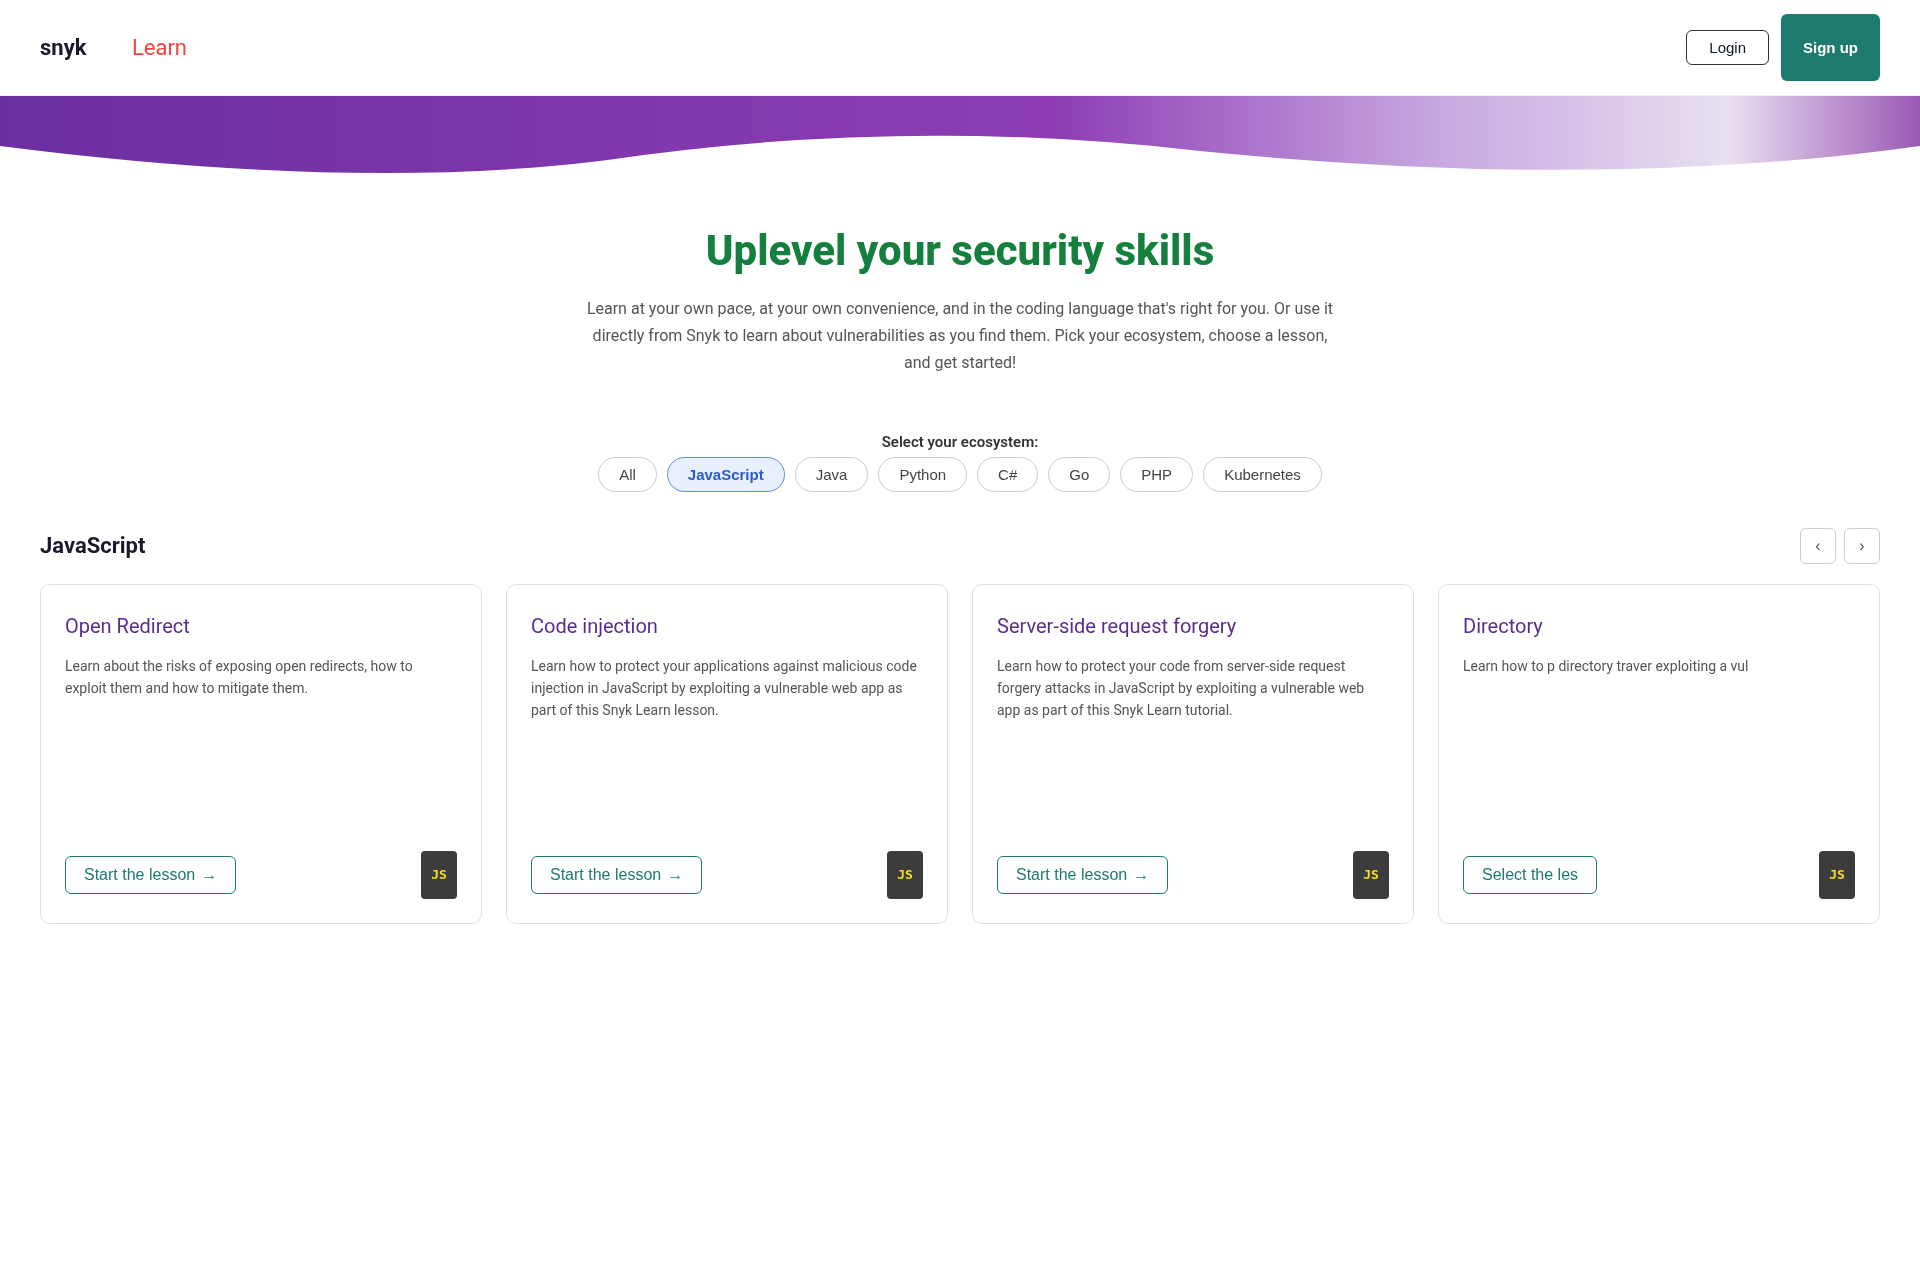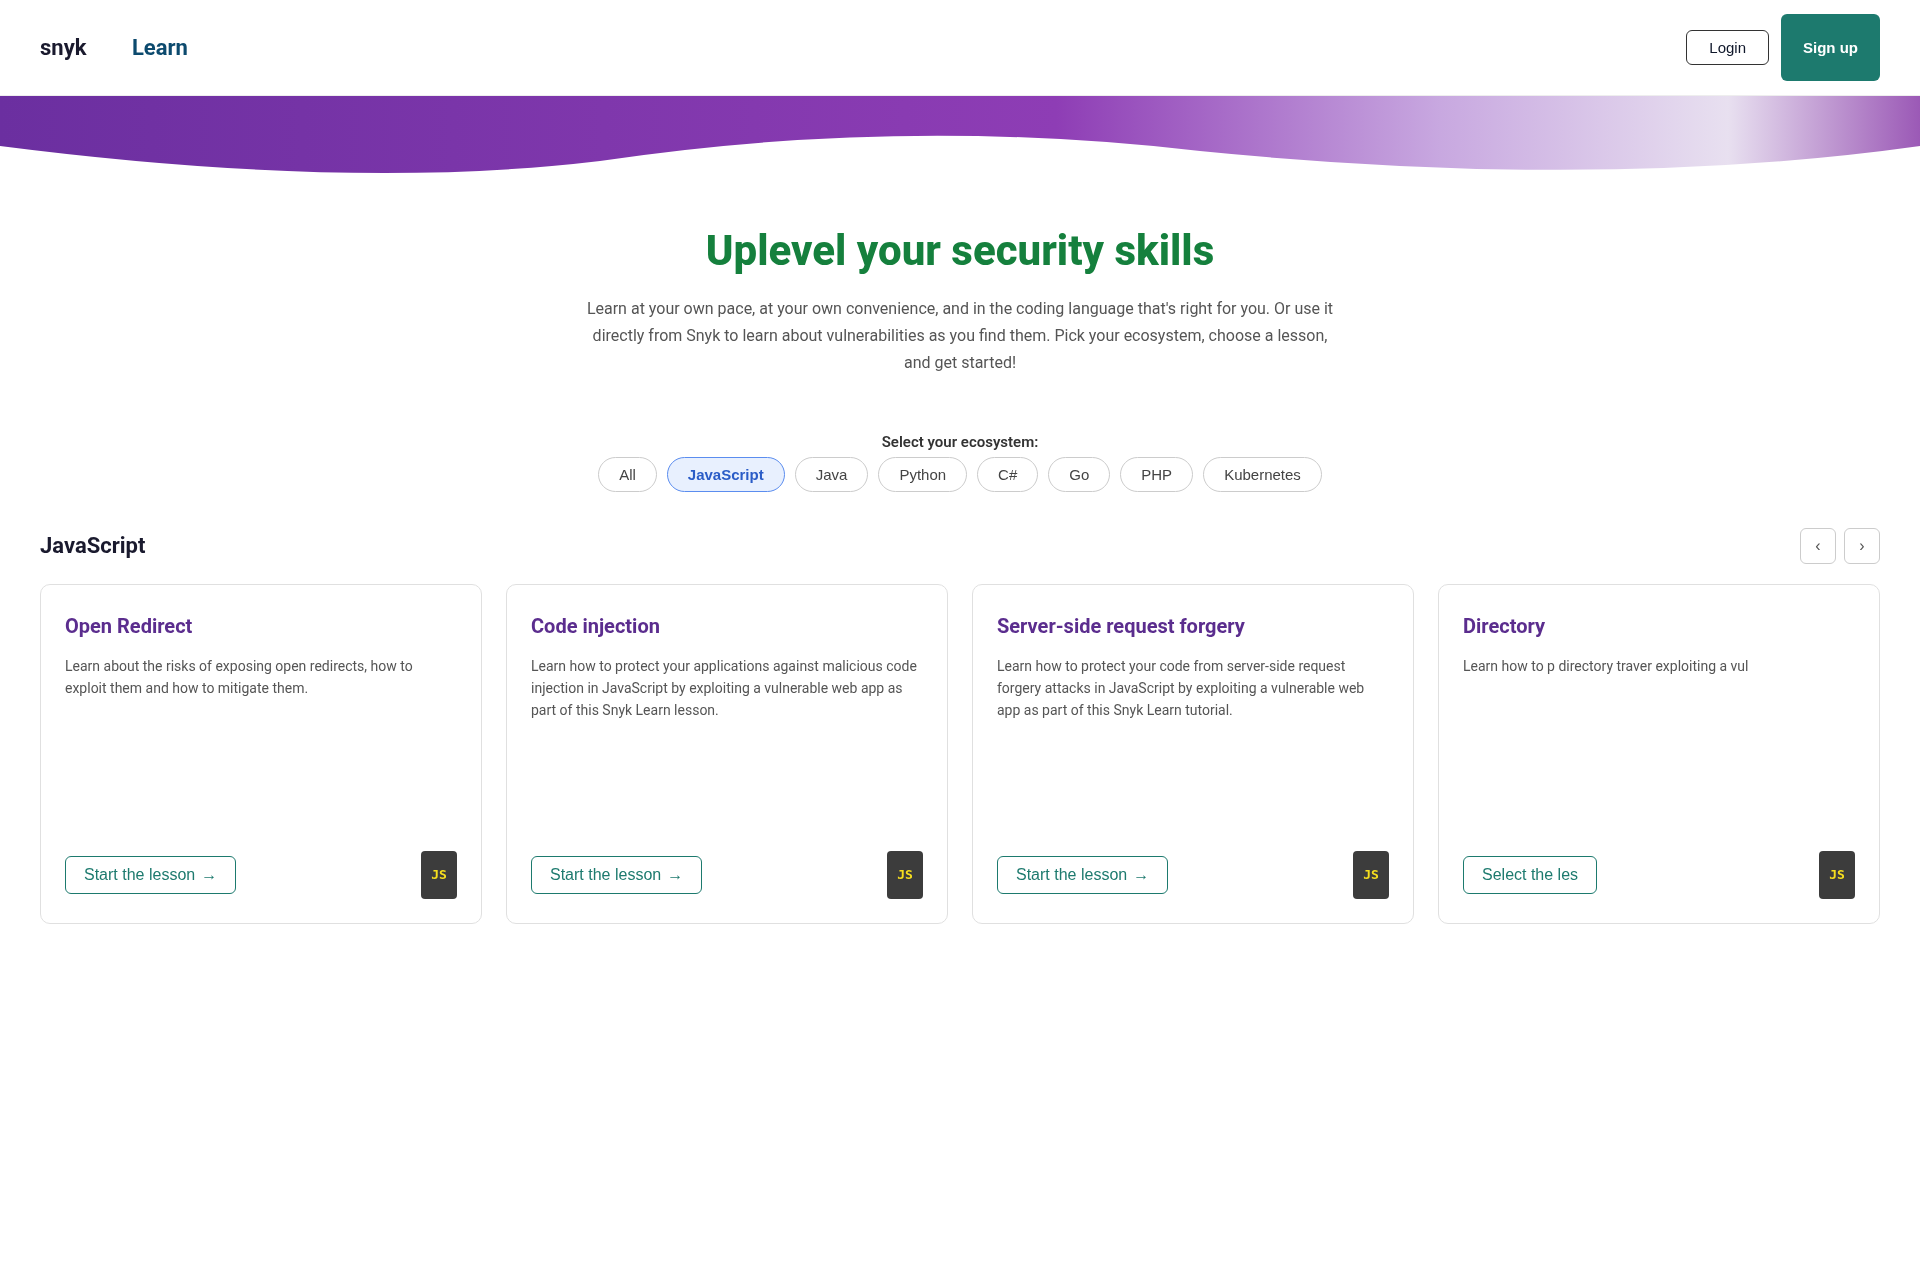--- a/index.html
+++ b/index.html
@@ -21,21 +21,21 @@
     }
     .logo {
       display: flex;
       align-items: flex-start;
       gap: 20px;
       font-size: 22px;
       font-weight: 700;
       color: #1a1a2e;
     }
     .logo .snyk-part { color: #1a1a2e; }
-    .logo .learn-part { color: #0c4a6e; font-weight: 700; }
+    .logo .learn-part { color: #ef4444; font-weight: 400; }
     .header-actions { display: flex; gap: 12px; align-items: center; }
     .btn-login {
       padding: 8px 22px;
       border: 1.5px solid #333;
       background: transparent;
       border-radius: 6px;
       font-size: 15px;
       cursor: pointer;
       color: #0f172a;
     }
@@ -163,21 +163,21 @@
       display: flex;
       flex-direction: column;
       min-height: 340px;
       overflow: hidden;
     }
     .card:last-child {
       overflow: hidden;
     }
     .card-title {
       font-size: 20px;
-      font-weight: 700;
+      font-weight: 400;
       color: #5b2d8e;
       margin-bottom: 16px;
       line-height: 1.3;
     }
     .card-desc {
       font-size: 14px;
       color: #555;
       line-height: 1.6;
       flex: 1;
     }

